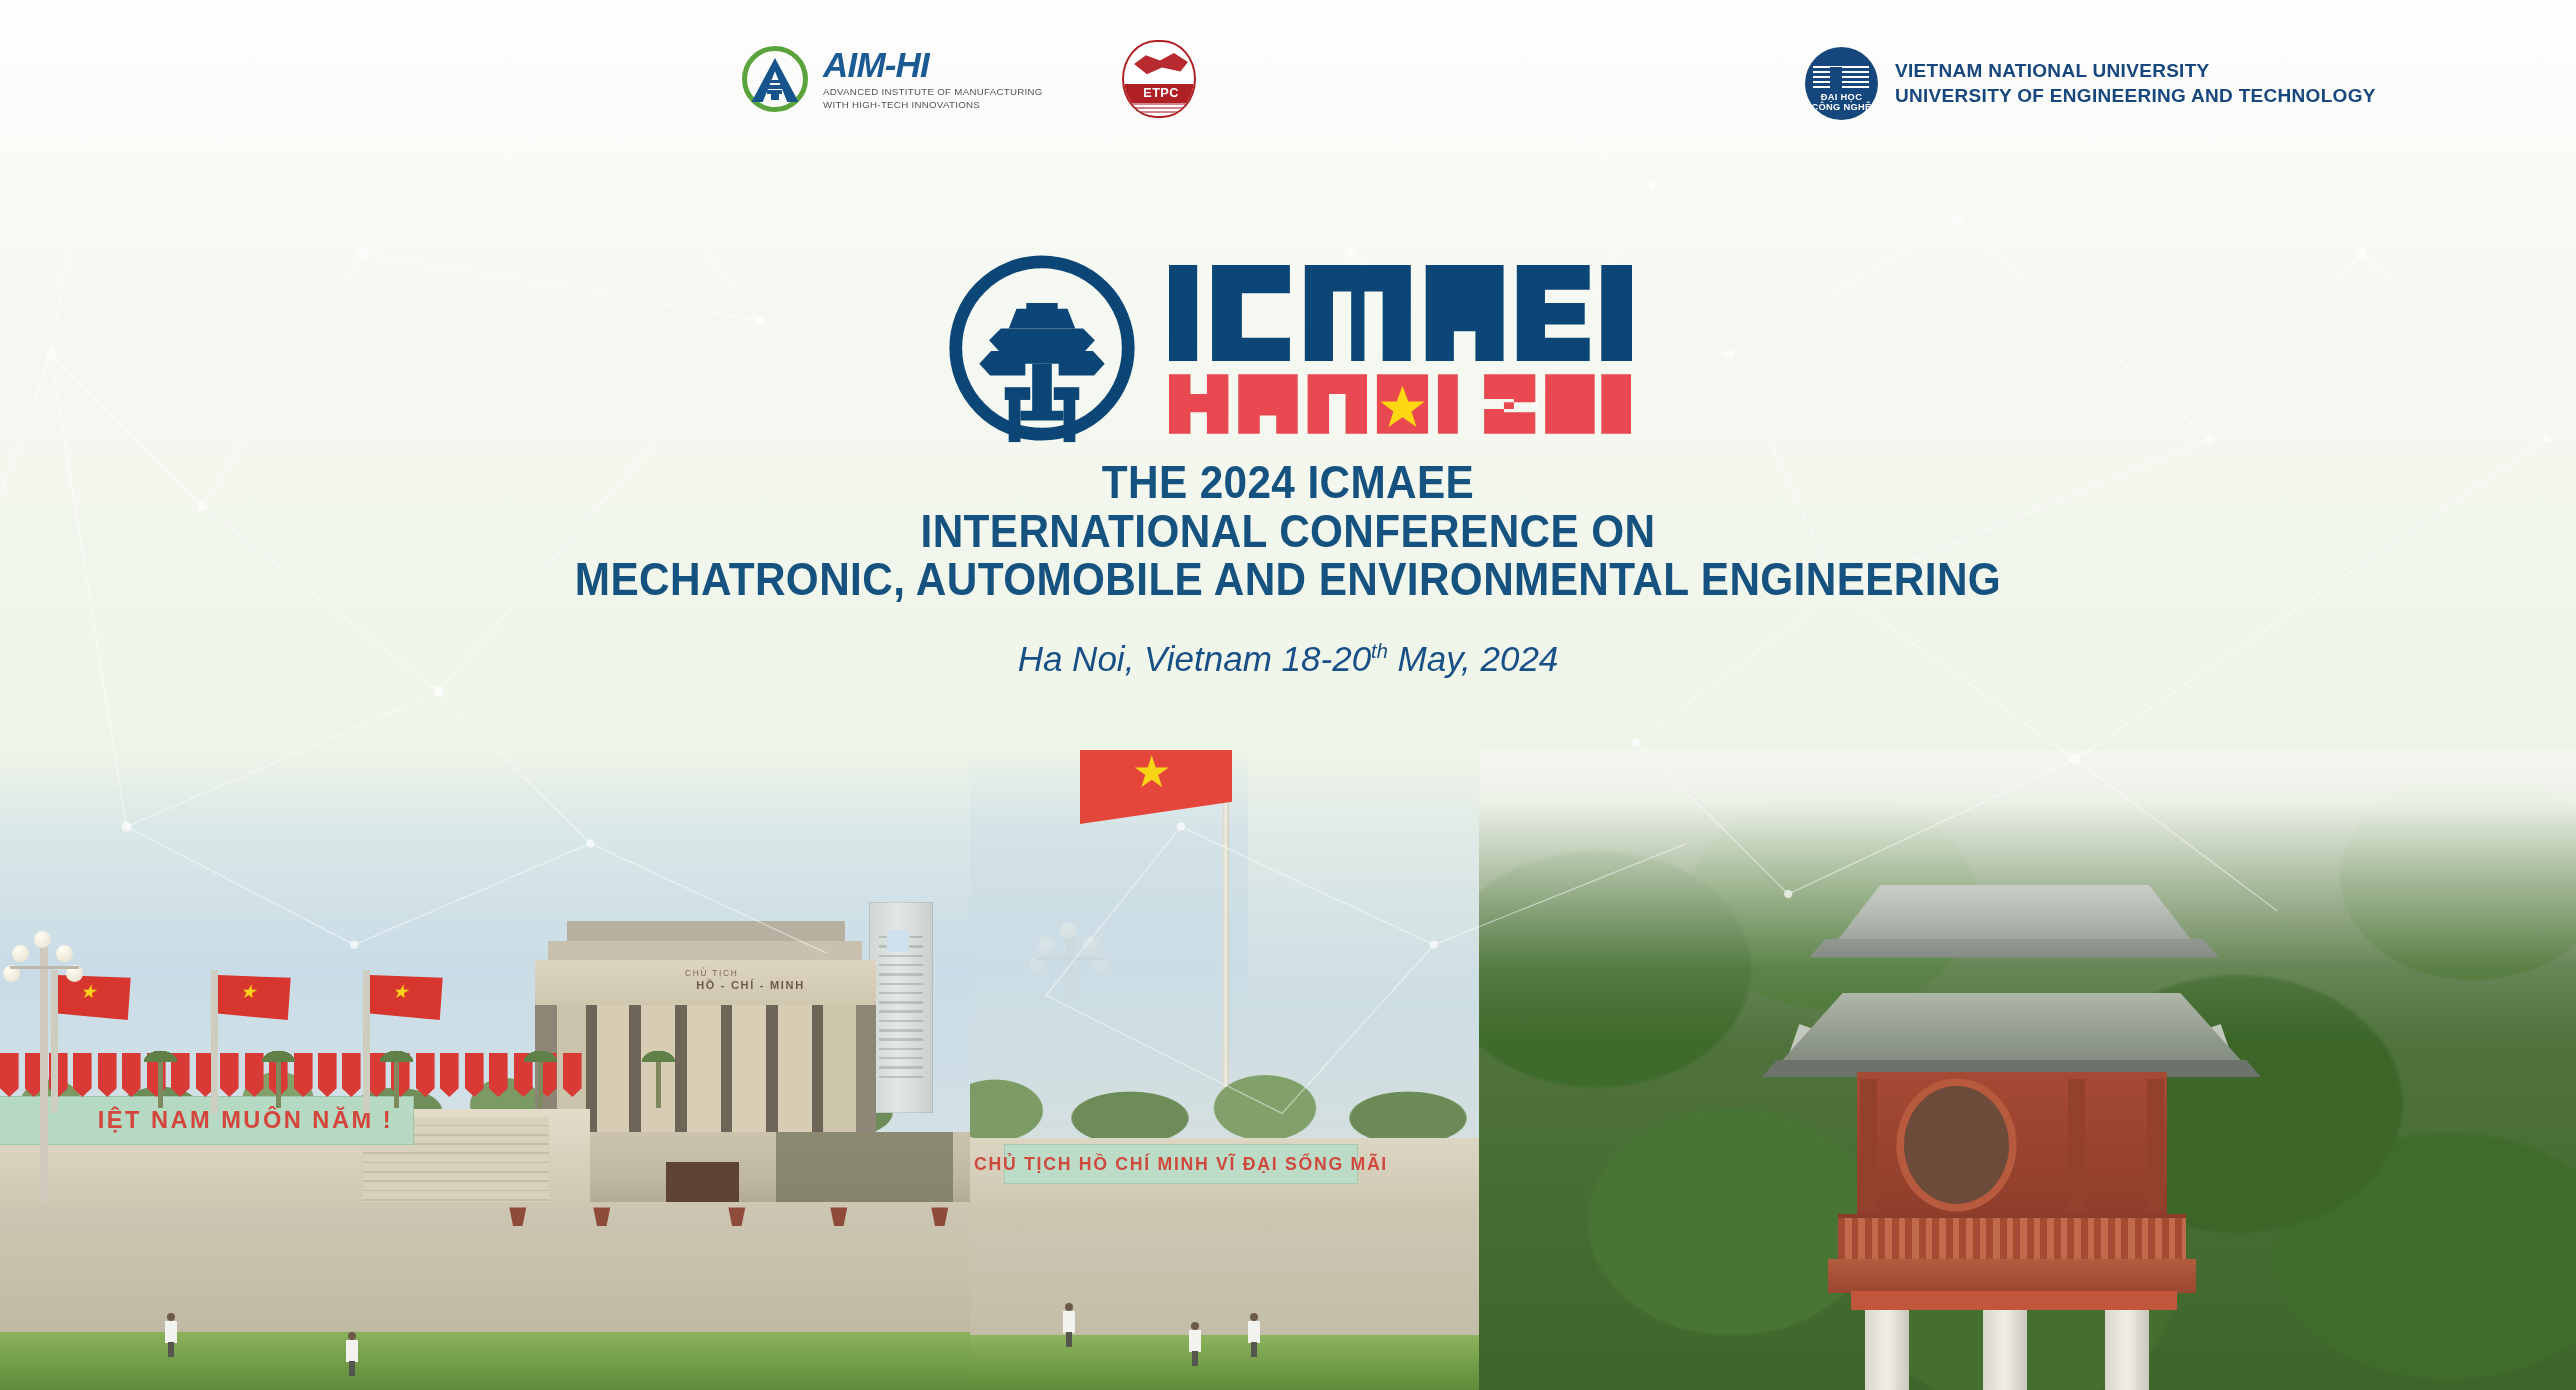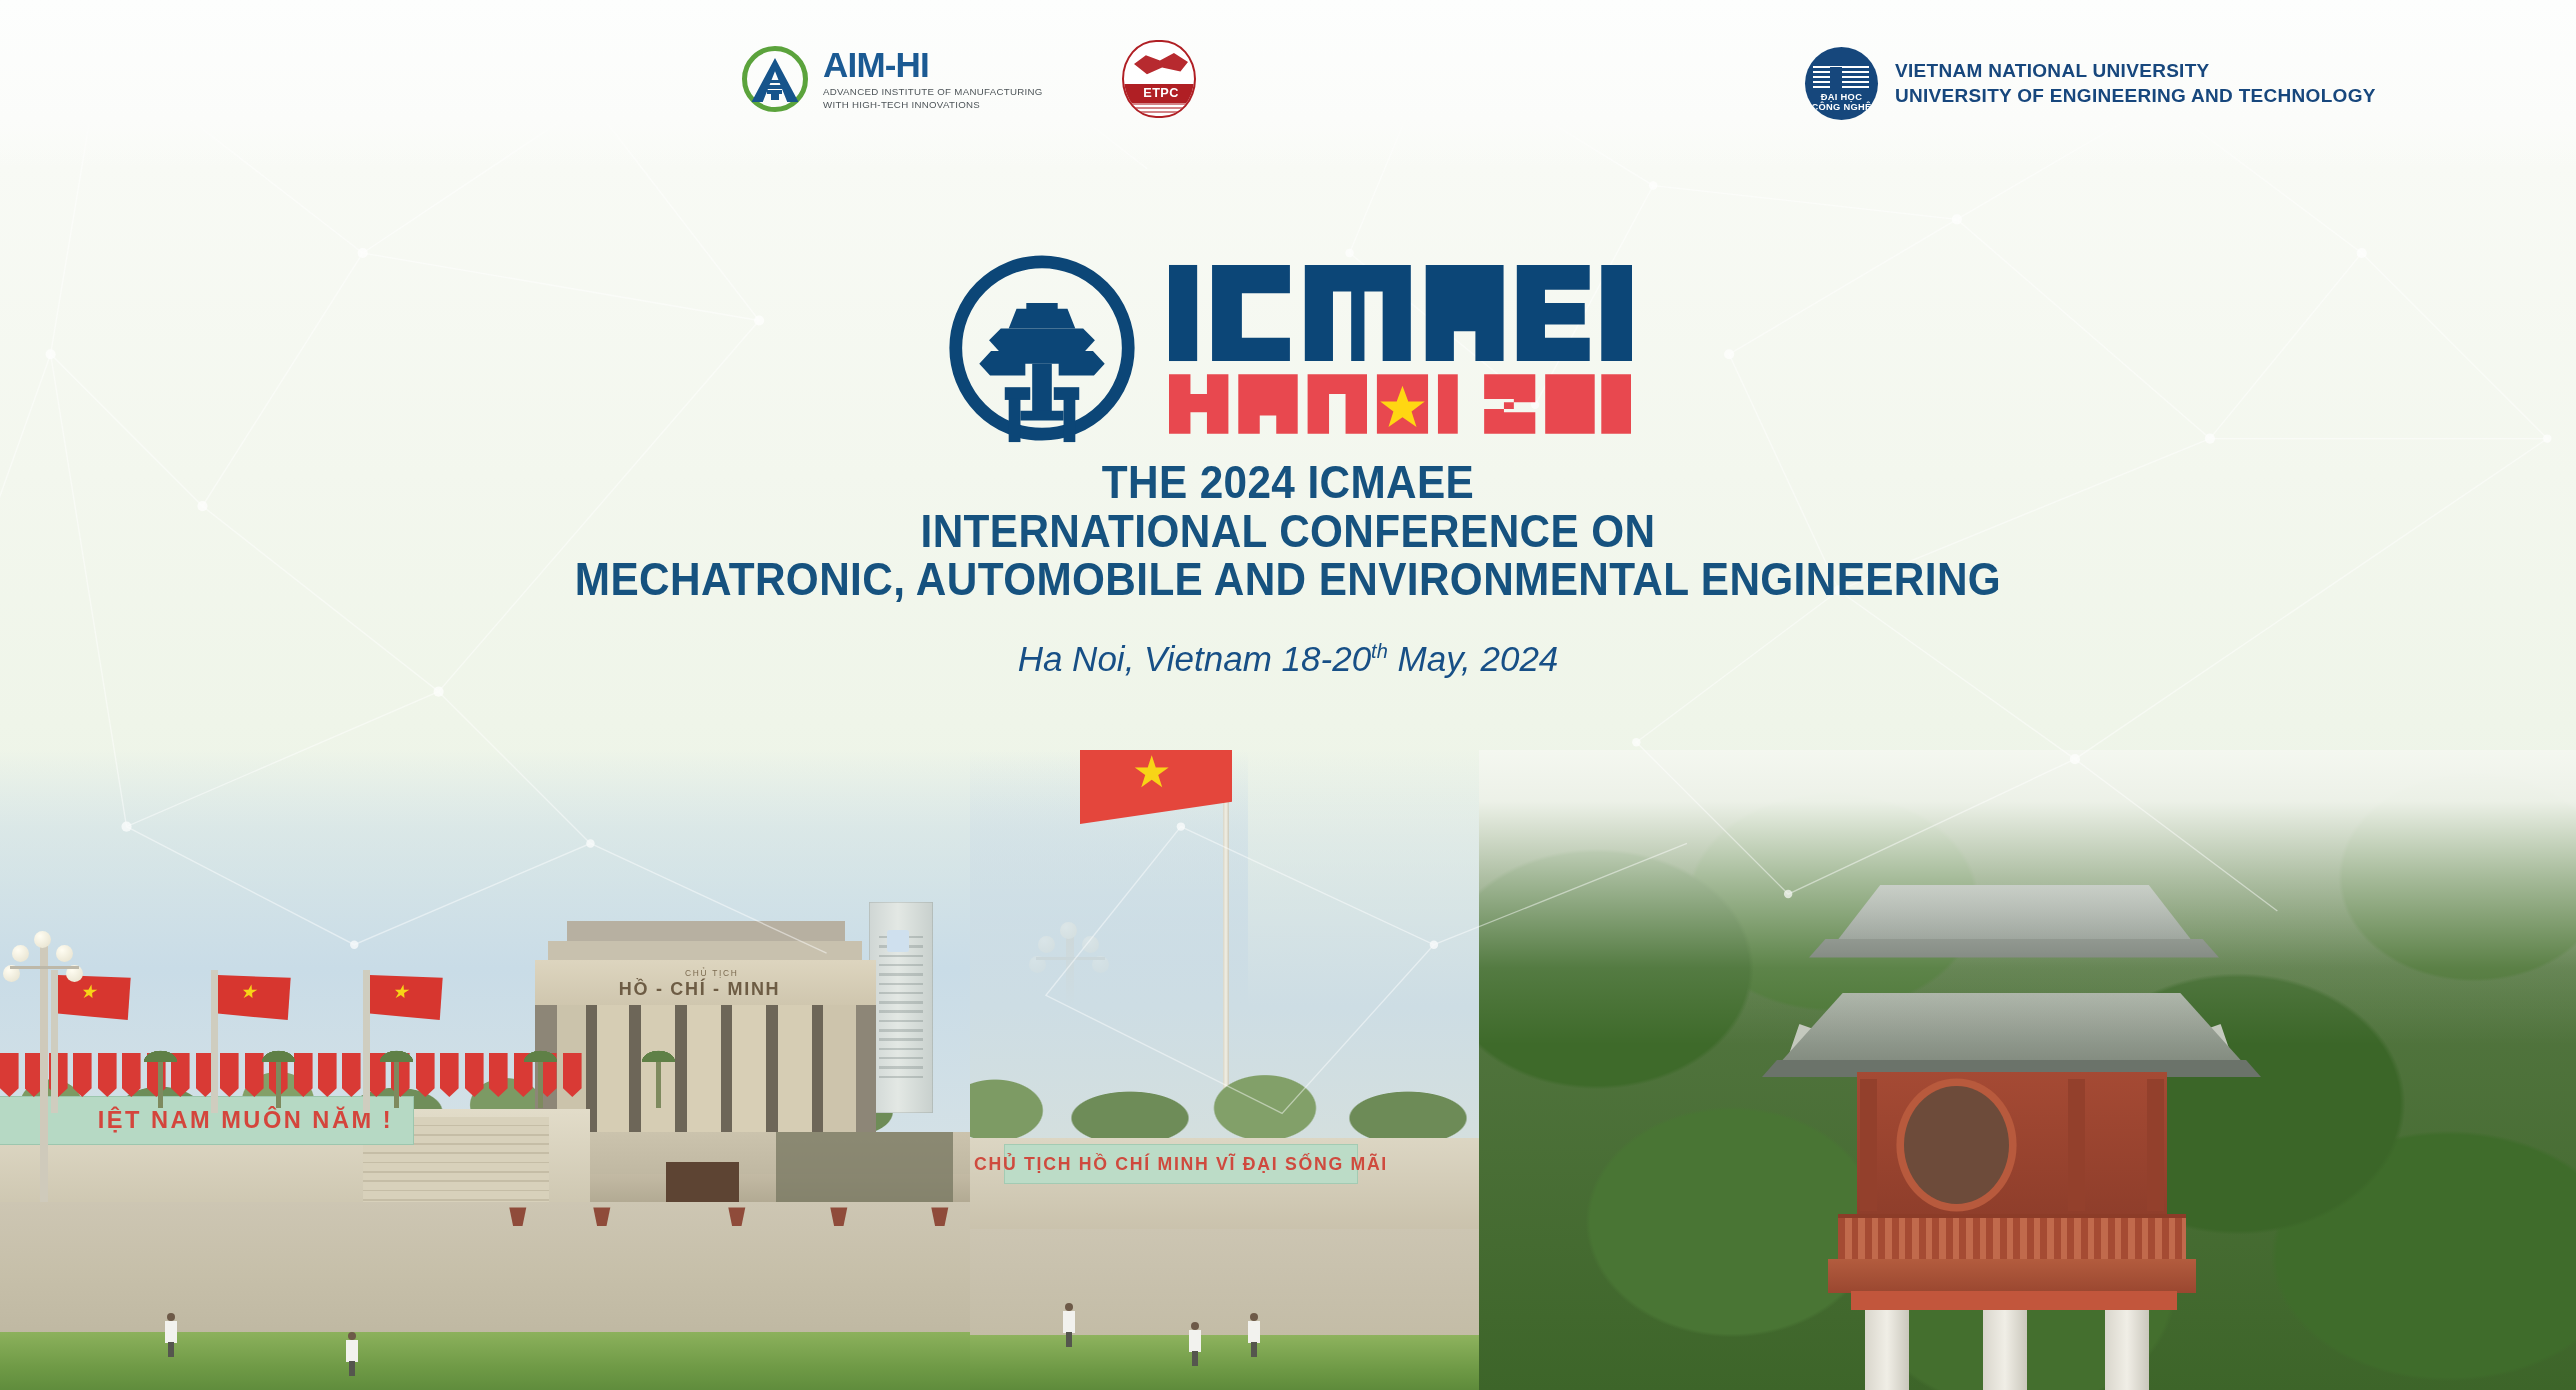--- a/index.html
+++ b/index.html
@@ -47,21 +47,21 @@
 
   
   .maus { position:absolute; left:523px; bottom:192px; width:363px; height:278px; }
   .maus-top { position:absolute; left:44px; top:0; width:278px; height:22px; background:#b7b0a1; }
   .maus-top2{ position:absolute; left:25px; top:20px; width:314px; height:20px; background:#c8c1ae; }
   .maus-arch{ position:absolute; left:11.8px; top:39px; width:341px; height:46px;
     background:linear-gradient(180deg,#ddd5bf,#cfc6ae); }
   .maus-arch span { position:absolute; left:101px; top:8.4px; width:152px; color:#7c6b50;
     font-size:8.4px; letter-spacing:1.7px; text-align:center; }
   .maus-arch b { position:absolute; left:84px; top:18.6px; width:186px; color:#6d5c44;
-    font-size:18px; letter-spacing:1.7px; text-align:left; font-weight:700; }
+    font-size:11px; letter-spacing:1.7px; text-align:right; font-weight:700; }
   .maus-col { position:absolute; left:11.8px; top:84px; width:341px; height:135px;
     background:linear-gradient(90deg,#8d8677 0 22px,#cbc3ab 22px 51px,#6d6658 51px 62px,#d6cdb4 62px 94px,
       #6d6658 94px 106px,#d6cdb4 106px 140px,#6d6658 140px 152px,#d8cfb6 152px 186px,
       #6d6658 186px 197px,#d8cfb6 197px 231px,#6d6658 231px 243px,#d6cdb4 243px 277px,
       #6d6658 277px 288px,#cdc4ac 288px 321px,#8d8677 321px 341px); }
   .maus-base{ position:absolute; left:-118px; top:211px; width:582px; height:73px;
     background:linear-gradient(180deg,#cbc3ad,#b8b09a); }
   .maus-base2{ position:absolute; left:-219px; top:253px; width:759px; height:35px;
     background:linear-gradient(180deg,#c3baa4,#aea68f); }
   .maus-door { position:absolute; left:143px; top:241px; width:73px; height:44px; background:#5d4433; }
@@ -205,21 +205,21 @@
 
   
   #logo-aim { left:742px; top:46px; }
   .aim-circle { width:66px; height:66px; border-radius:50%; border:5px solid #5ba33c;
     display:flex; align-items:center; justify-content:center; position:relative; }
   .aim-a { position:absolute; left:50%; transform:translateX(-50%); bottom:5px; width:47px; height:44px;
     background:#16548b; clip-path:polygon(50% 0,100% 100%,76% 100%,50% 30%,24% 100%,0 100%); }
   .aim-tool { position:absolute; left:50%; transform:translateX(-50%); bottom:6.7px; width:22px; height:22px; }
   .aim-tool b { position:absolute; left:0; width:22px; height:3.4px; background:#16548b; display:block;}
   .aim-txt { margin-left:15px; }
-  .aim-name { font-size:35px; font-weight:700; color:#1b5a93; letter-spacing:-0.8px; line-height:1; }
+  .aim-name { font-size:35px; font-weight:700; color:#1b5a93; letter-spacing:-0.8px; line-height:1;font-style:italic; }
   .aim-sub { font-size:9.7px; color:#4e5559; letter-spacing:0.3px; line-height:1.35; margin-top:3.4px; }
 
   
   #logo-etpc { left:1122px; top:40px; }
   .etpc-seal { width:74px; height:78px; border-radius:46%/50%; border:2.5px solid #b01f24;
     position:relative; overflow:hidden; background:#fff; }
   .etpc-hand { position:absolute; left:10px; top:8.4px; width:54px; height:34px; background:#b72a2f;
     clip-path:polygon(0 40%,22% 14%,48% 30%,74% 8%,100% 34%,86% 62%,52% 50%,24% 70%); }
   .etpc-band { position:absolute; left:0; top:42px; width:74px; height:18.6px; background:#b01f24;
     display:flex; align-items:center; justify-content:center; }

